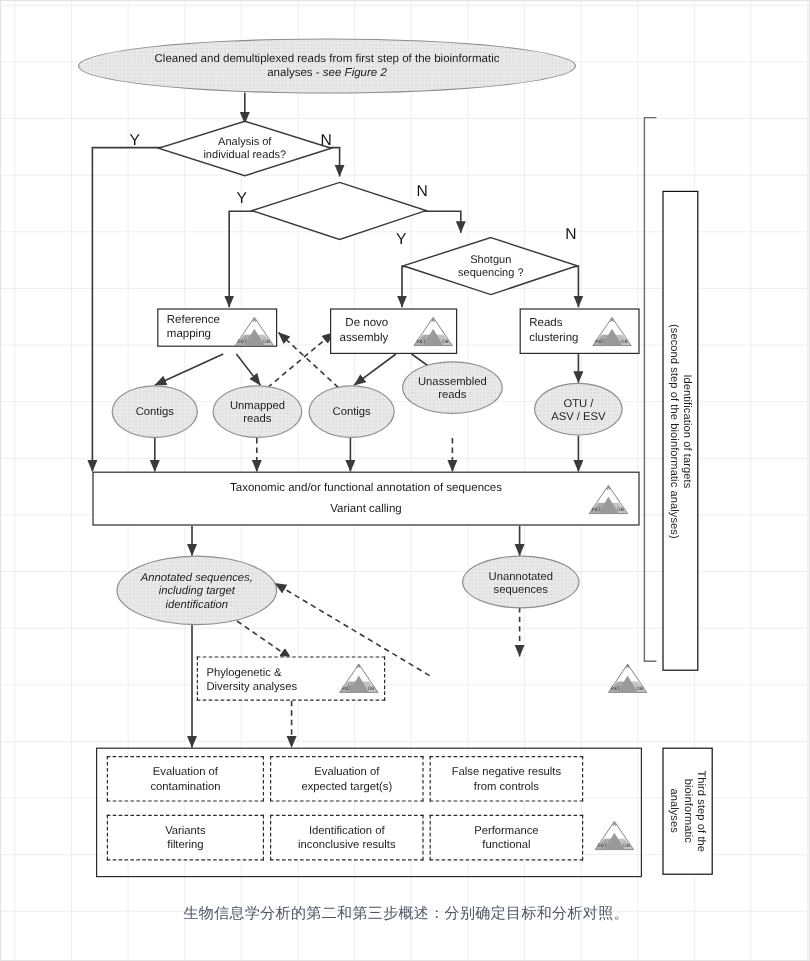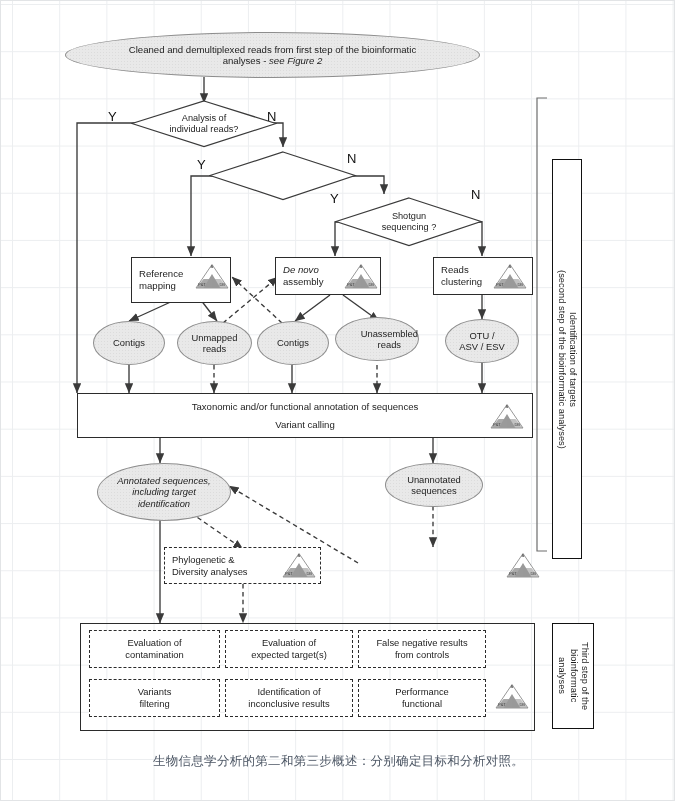--- a/index.html
+++ b/index.html
@@ -163,41 +163,41 @@
     </svg>
     <div class="node" style="left:334px;top:196px;width:148px;height:50px;font-size:9.2px;line-height:1.22;">
       <div>
         <div>Shotgun</div>
         <div>sequencing ?</div>
       </div>
     </div>
     <div class="diamond-label" style="left:329px;top:190px;">Y</div>
     <div class="diamond-label" style="left:470px;top:186px;">N</div>
 
-    <div class="node rect" style="left:130px;top:256px;width:100px;height:46px;justify-content:flex-start;padding-left:7px;font-size:9.6px;text-align:left;">
+    <div class="node rect" style="left:130px;top:256px;width:100px;height:32px;justify-content:flex-start;padding-left:7px;font-size:9.6px;text-align:left;">
       <div>
         <div>Reference</div>
         <div>mapping</div>
       </div>
     </div>
     <div class="badge" style="left:194px;top:262px;">
       <svg class="tri" viewBox="0 0 34 26">
           <polygon points="17,1.5 33,25 1,25" fill="#ffffff" stroke="#7d7d7d" stroke-width="0.8"></polygon>
           <polygon points="17,11 25.5,25 8.5,25" fill="#9a9a9a" stroke="none"></polygon>
           <polygon points="8.5,16 17,16 17,25 1,25" fill="#9a9a9a" stroke="none" opacity="0.85"></polygon>
           <polygon points="17,16 25.5,16 33,25 17,25" fill="#9a9a9a" stroke="none" opacity="0.6"></polygon>
         </svg>
       <div class="a">A</div>
       <div class="pt">P&amp;T</div>
       <div class="db">DB</div>
     </div>
 
     <div class="node rect" style="left:274px;top:256px;width:106px;height:38px;justify-content:flex-start;padding-left:7px;font-size:9.6px;text-align:left;">
       <div>
-        <div style="font-style:italic;">De novo</div>
+        <div style="text-align:right;">De novo</div>
         <div>assembly</div>
       </div>
     </div>
     <div class="badge" style="left:343px;top:262px;">
       <svg class="tri" viewBox="0 0 34 26">
           <polygon points="17,1.5 33,25 1,25" fill="#ffffff" stroke="#7d7d7d" stroke-width="0.8"></polygon>
           <polygon points="17,11 25.5,25 8.5,25" fill="#9a9a9a"></polygon>
           <polygon points="8.5,16 17,16 17,25 1,25" fill="#9a9a9a" opacity="0.85"></polygon>
           <polygon points="17,16 25.5,16 33,25 17,25" fill="#9a9a9a" opacity="0.6"></polygon>
         </svg>
@@ -233,21 +233,21 @@
       <div>
         <div>Unmapped</div>
         <div>reads</div>
       </div>
     </div>
     <div class="node ellipse" style="left:256px;top:320px;width:72px;height:44px;font-size:9.4px;">
       <div>
           <div>Contigs</div>
         </div>
     </div>
-    <div class="node ellipse" style="left:334px;top:316px;width:84px;height:44px;font-size:9.4px;justify-content:flex-end;">
+    <div class="node ellipse" style="left:334px;top:300px;width:84px;height:44px;font-size:9.4px;">
       <div>
         <div>Unassembled</div>
         <div>reads</div>
       </div>
     </div>
     <div class="node ellipse" style="left:444px;top:318px;width:74px;height:44px;font-size:9.4px;">
       <div>
         <div>OTU /</div>
         <div>ASV / ESV</div>
       </div>

